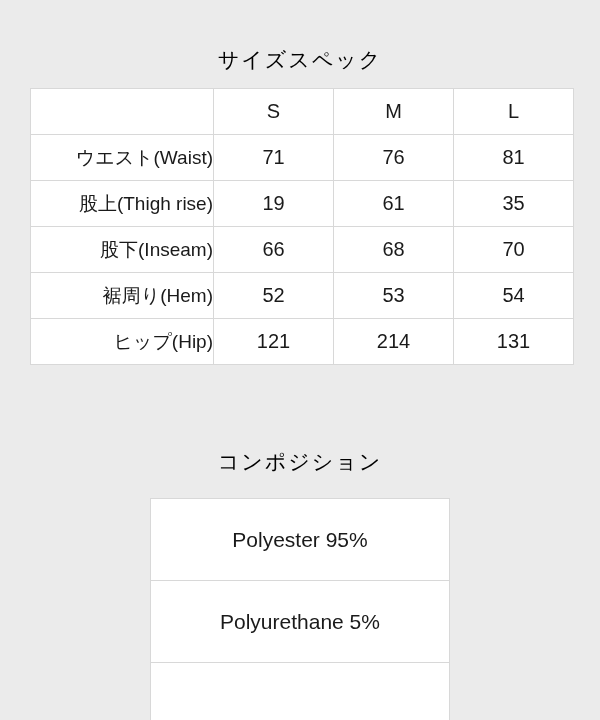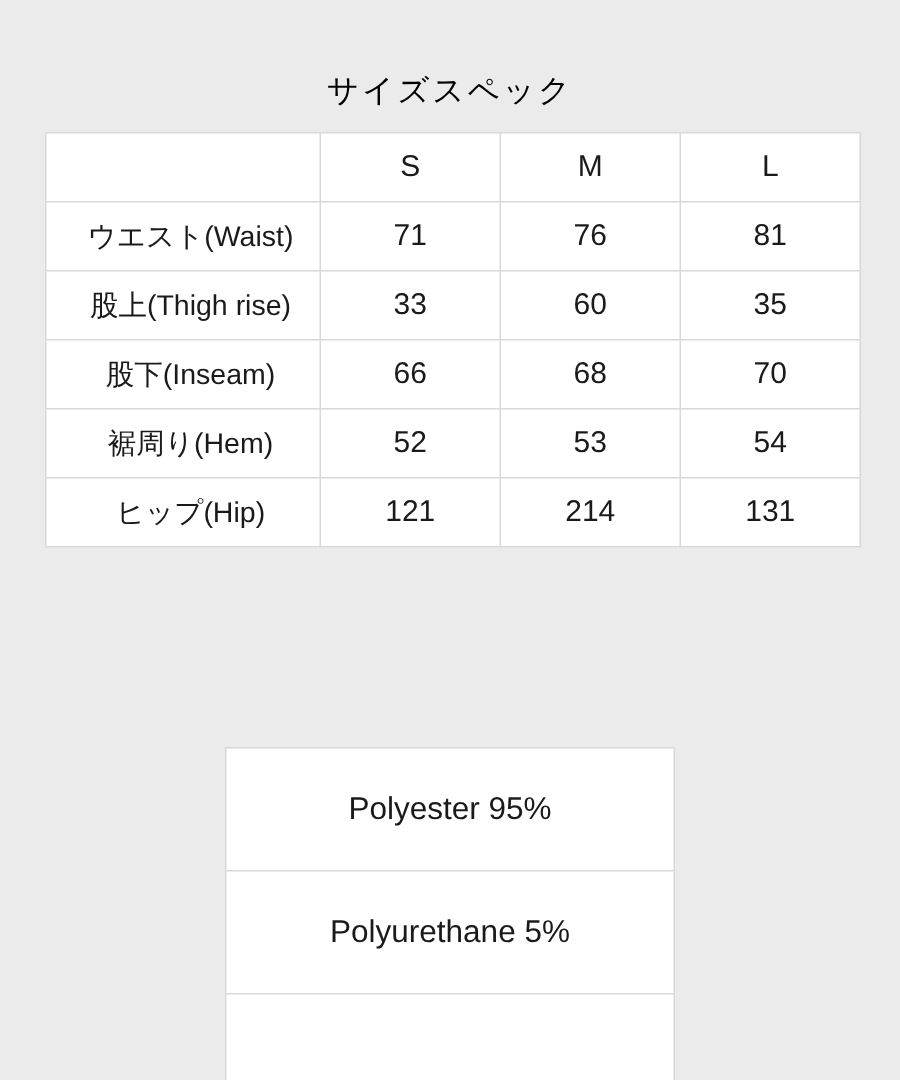--- a/index.html
+++ b/index.html
@@ -52,21 +52,21 @@
   }
   #size-table td, #size-table th {
     border: 1px solid #d8d8d8;
     height: 45px;
     font-weight: 400;
     font-size: 19px;
     color: #1a1a1a;
     padding: 0;
   }
   #size-table .row-label {
-    text-align: center;
+    text-align: right;
     padding-left: 10px;
     font-size: 19px;
     white-space: nowrap;
   }
   #size-table .val {
     text-align: center;
     font-size: 20px;
     margin-top: 43px;
   }
   #size-table thead th.corner {
@@ -114,22 +114,22 @@
     </thead>
     <tbody>
       <tr>
         <td class="row-label">ウエスト(Waist)</td>
         <td class="val">71</td>
         <td class="val">76</td>
         <td class="val">81</td>
       </tr>
       <tr>
         <td class="row-label">股上(Thigh rise)</td>
-        <td class="val">33</td>
-        <td class="val">60</td>
+        <td class="val">19</td>
+        <td class="val">61</td>
         <td class="val">35</td>
       </tr>
       <tr>
         <td class="row-label">股下(Inseam)</td>
         <td class="val">66</td>
         <td class="val">68</td>
         <td class="val">70</td>
       </tr>
       <tr>
         <td class="row-label">裾周り(Hem)</td>
@@ -139,20 +139,21 @@
       </tr>
       <tr>
         <td class="row-label">ヒップ(Hip)</td>
         <td class="val">121</td>
         <td class="val">214</td>
         <td class="val">131</td>
       </tr>
     </tbody>
   </table>
 
+  <div id="comp-title" class="section-title">コンポジション</div>
 
   <table id="comp-table">
     <tbody>
       <tr>
         <td>Polyester 95%</td>
       </tr>
       <tr>
         <td>Polyurethane 5%</td>
       </tr>
       <tr>

